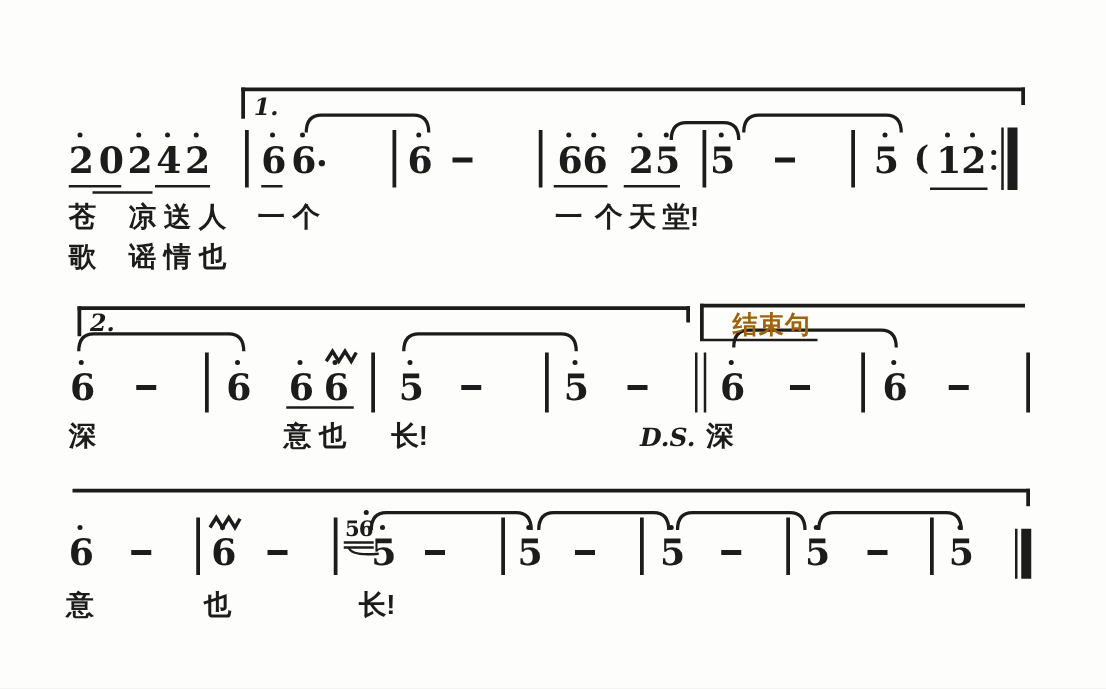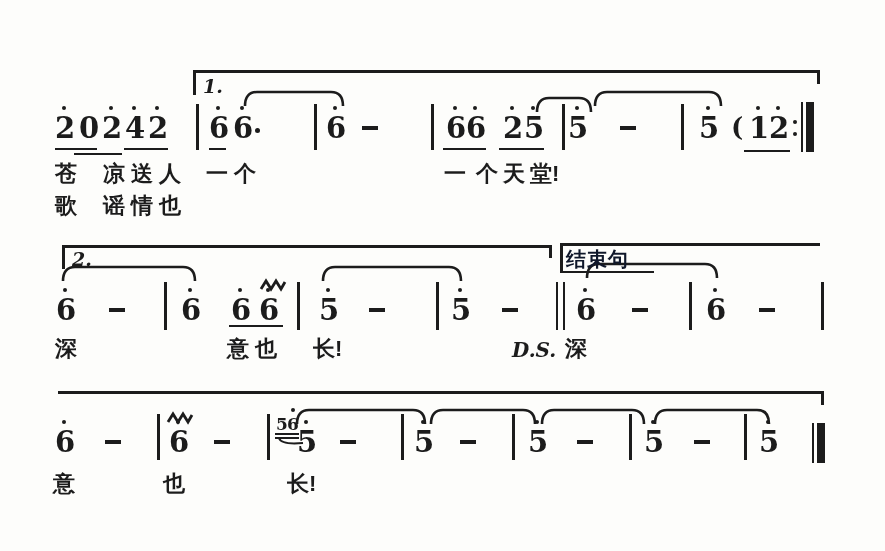--- a/index.html
+++ b/index.html
@@ -15,21 +15,21 @@
     font-family:"DejaVu Serif",serif;font-weight:700;font-size:29px;color:#1c1c1c;
   }
   .note.small{width:11px;font-size:17px;}
   .note.paren{width:12px;font-size:26px;font-weight:700;}
   .odot{position:absolute;width:4px;height:4px;background:#1c1c1c;border-radius:50%;left:50%;margin-left:-2px;top:-8px;}
   .aug{position:absolute;width:5px;height:5px;background:#1c1c1c;border-radius:50%;right:-9px;top:14px;}
   .dash{position:absolute;width:16px;height:4px;background:#1c1c1c;}
   .cdot{position:absolute;width:4px;height:4px;background:#1c1c1c;border-radius:50%;}
   .lyric{position:absolute;font-size:22px;font-weight:700;color:#1c1c1c;white-space:nowrap;line-height:1.1;}
   .volta-label{position:absolute;font:italic 700 19px "DejaVu Serif",serif;color:#1c1c1c;}
-  .endbox-label{position:absolute;font:700 20px "Liberation Sans",sans-serif;color:#0f172a;letter-spacing:1px;}
+  .endbox-label{position:absolute;font:700 20px "Liberation Sans",sans-serif;color:#a16207;letter-spacing:1px;margin-left:20px;}
   .ds-label{font:italic 700 20px "DejaVu Serif",serif;}
   .credit{font-size:20px;}
   .credit-pos{left:654px;top:471px;}
   svg{position:absolute;overflow:visible;}
 </style>
 </head>
 <body>
 
 <div class="sheet">
 <div class="system">

